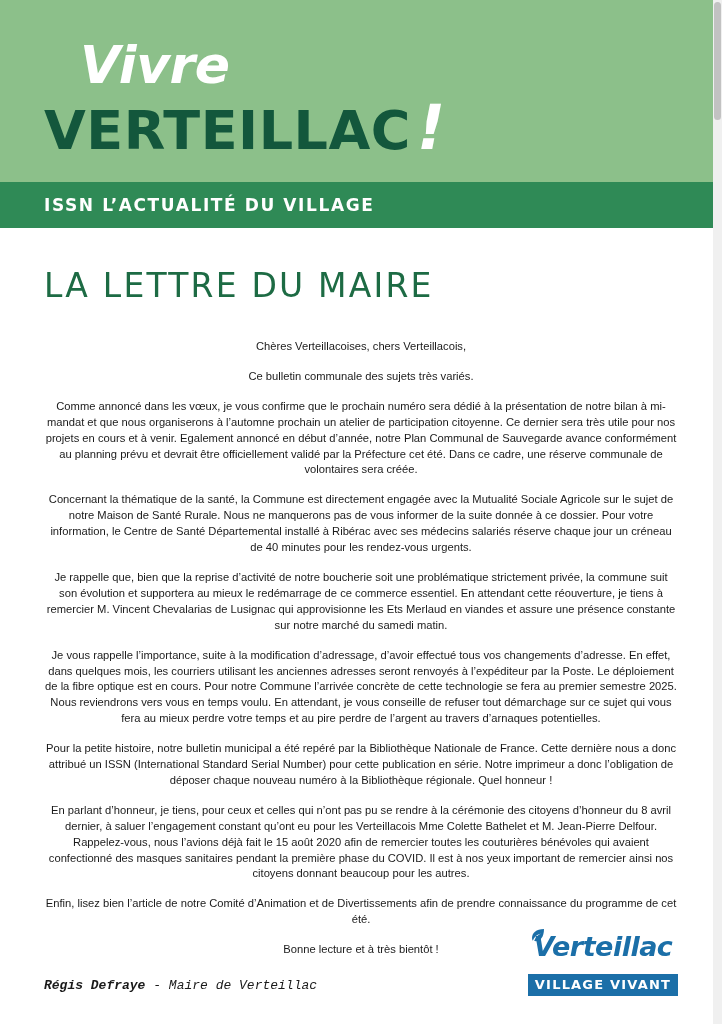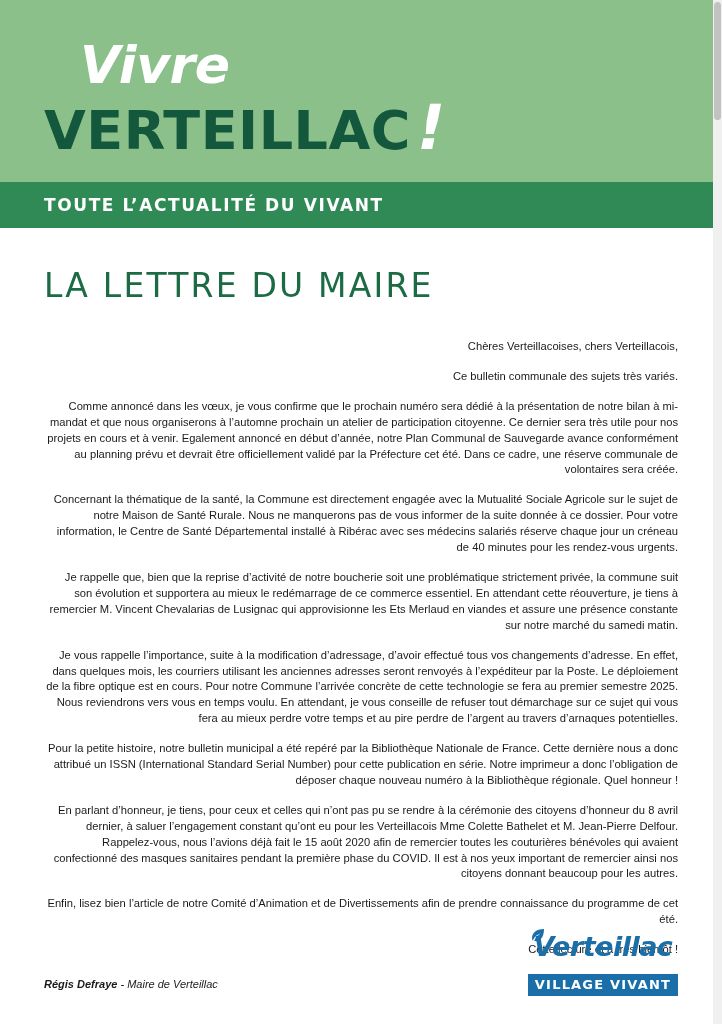--- a/index.html
+++ b/index.html
@@ -132,27 +132,27 @@
     color: #1d6b44;
     letter-spacing: 2.2px;
     margin: 0 0 34px 0;
   }
   .letter p {
     font-family: "Liberation Sans", sans-serif;
     font-size: 11.2px;
     line-height: 1.42;
     color: #1a1a1a;
     margin: 14px 0 13px 0;
-    text-align: right;
+    text-align: center;
   }
   .letter p.tight { margin-bottom: 2px; }
   .signature {
-    font-family: Liberation Sans, sans-serif;
-    font-style: italic;
-    font-size: 11px;
+    font-family: Liberation Mono, monospace;
+    font-style: italic;
+    font-size: 13px;
     color: #1a1a1a;
     margin-top: 20px;
   }
   .signature b { font-weight: bold; font-style: italic; }
 
   
   .logo {
     position: absolute;
     right: 44px;
     bottom: 28px;
@@ -210,37 +210,37 @@
   <div class="masthead-left">
     <div class="title-vivre">Vivre</div>
     <div class="title-verteillac-row">
       <div class="title-verteillac">VERTEILLAC</div>
       <div class="title-bang">!</div>
     </div>
   </div>
 </div>
 
 <div class="subband">
-  <div class="subband-text">TOUTE L’ACTUALITÉ DU VIVANT</div>
+  <div class="subband-text">ISSN L’ACTUALITÉ DU VILLAGE</div>
 </div>
 
 <div class="content">
   <h1 class="page-title">LA LETTRE DU MAIRE</h1>
 
   <div class="letter">
     <p>Chères Verteillacoises, chers Verteillacois,</p>
     <p>Ce bulletin communale des sujets très variés.</p>
     <p>Comme annoncé dans les vœux, je vous confirme que le prochain numéro sera dédié à la présentation de notre bilan à mi-mandat et que nous organiserons à l’automne prochain un atelier de participation citoyenne. Ce dernier sera très utile pour nos projets en cours et à venir. Egalement annoncé en début d’année, notre Plan Communal de Sauvegarde avance conformément au planning prévu et devrait être officiellement validé par la Préfecture cet été. Dans ce cadre, une réserve communale de volontaires sera créée.</p>
     <p>Concernant la thématique de la santé, la Commune est directement engagée avec la Mutualité Sociale Agricole sur le sujet de notre Maison de Santé Rurale. Nous ne manquerons pas de vous informer de la suite donnée à ce dossier. Pour votre information, le Centre de Santé Départemental installé à Ribérac avec ses médecins salariés réserve chaque jour un créneau de 40 minutes pour les rendez-vous urgents.</p>
     <p>Je rappelle que, bien que la reprise d’activité de notre boucherie soit une problématique strictement privée, la commune suit son évolution et supportera au mieux le redémarrage de ce commerce essentiel. En attendant cette réouverture, je tiens à remercier M. Vincent Chevalarias de Lusignac qui approvisionne les Ets Merlaud en viandes et assure une présence constante sur notre marché du samedi matin.</p>
     <p>Je vous rappelle l’importance, suite à la modification d’adressage, d’avoir effectué tous vos changements d’adresse. En effet, dans quelques mois, les courriers utilisant les anciennes adresses seront renvoyés à l’expéditeur par la Poste. Le déploiement de la fibre optique est en cours. Pour notre Commune l’arrivée concrète de cette technologie se fera au premier semestre 2025. Nous reviendrons vers vous en temps voulu. En attendant, je vous conseille de refuser tout démarchage sur ce sujet qui vous fera au mieux perdre votre temps et au pire perdre de l’argent au travers d’arnaques potentielles.</p>
     <p>Pour la petite histoire, notre bulletin municipal a été repéré par la Bibliothèque Nationale de France. Cette dernière nous a donc attribué un ISSN (International Standard Serial Number) pour cette publication en série. Notre imprimeur a donc l’obligation de déposer chaque nouveau numéro à la Bibliothèque régionale. Quel honneur !</p>
     <p>En parlant d’honneur, je tiens, pour ceux et celles qui n’ont pas pu se rendre à la cérémonie des citoyens d’honneur du 8 avril dernier, à saluer l’engagement constant qu’ont eu pour les Verteillacois Mme Colette Bathelet et M. Jean-Pierre Delfour. Rappelez-vous, nous l’avions déjà fait le 15 août 2020 afin de remercier toutes les couturières bénévoles qui avaient confectionné des masques sanitaires pendant la première phase du COVID. Il est à nos yeux important de remercier ainsi nos citoyens donnant beaucoup pour les autres.</p>
     <p class="tight">Enfin, lisez bien l’article de notre Comité d’Animation et de Divertissements afin de prendre connaissance du programme de cet été.</p>
-    <p>Cette lecture et à très bientôt !</p>
+    <p>Bonne lecture et à très bientôt !</p>
   </div>
 
   <div class="signature">
     <b>Régis Defraye</b><span> - Maire de Verteillac</span>
   </div>
 
   <div class="logo">
     <div class="logo-script" style="position:relative;">
       <svg class="logo-leaf" viewBox="0 0 16 16">
         <path d="M14 2C6 2 2 6 2 11c0 1 .3 2 .8 2.8C4 10 7 7.5 11 6.5 7.8 8 5.3 10.6 4.2 14 9.5 15 14 11 14 2z" fill="#1b6fa8"></path>

